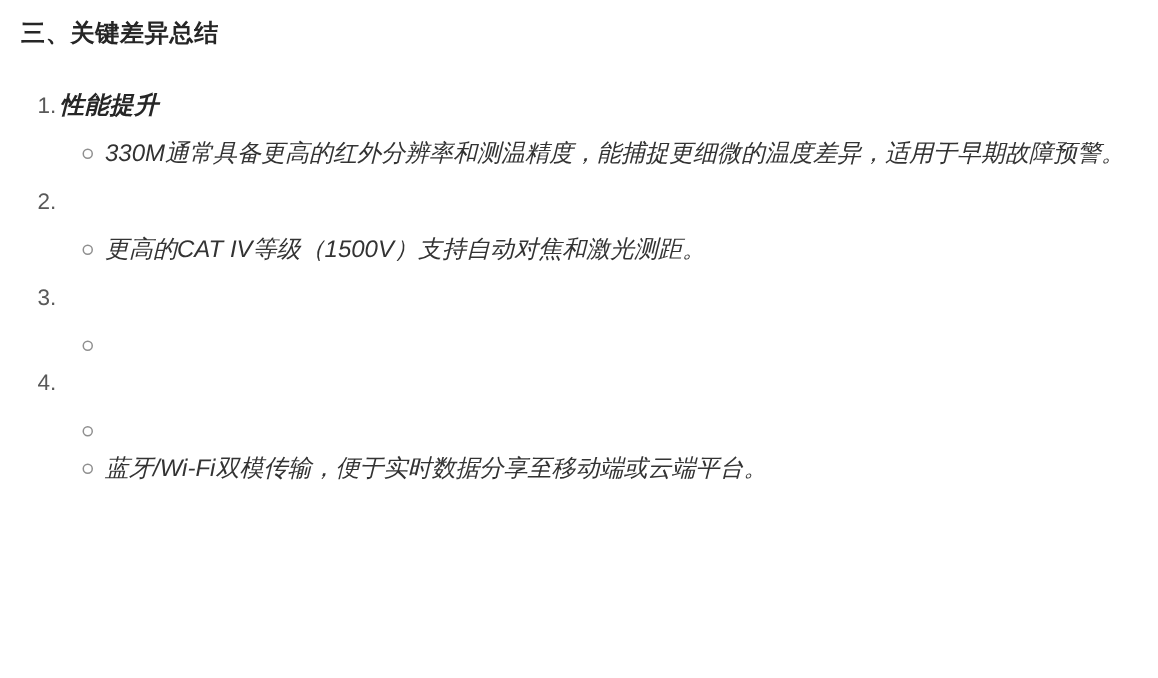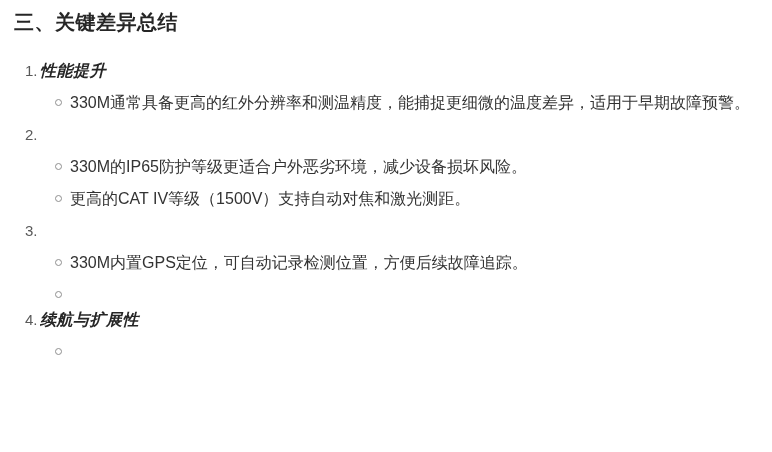--- a/index.html
+++ b/index.html
@@ -16,21 +16,21 @@
   .doc {
     box-sizing: border-box;
     width: 772px;
     height: 452px;
     padding: 12px 4px 0 13px;
     color: #333333;
     font-size: 16px;
   }
   .doc-title {
     margin: 0 0 27px 1px;
-    font-size: 20px;
+    font-size: 16px;
     line-height: 21px;
     font-weight: 700;
     color: #262626;
     letter-spacing: 0.5px;
   }
   .section-header {
     display: flex;
     align-items: flex-start;
     padding-left: 12px;
     line-height: 21px;
@@ -59,20 +59,21 @@
     flex: 0 0 auto;
     width: 5px;
     height: 5px;
     border: 1px solid #8f8f8f;
     border-radius: 50%;
     margin: 7px 8px 0 0;
     background: transparent;
   }
   .bullet-text {
     color: #333333;
+    font-style: italic;
   }
 </style>
 </head>
 <body>
 
 <div class="doc">
 
   <h2 class="doc-title">三、关键差异总结</h2>
 
   <div class="section">
@@ -85,44 +86,39 @@
       <span class="bullet-text">330M通常具备更高的红外分辨率和测温精度，能捕捉更细微的温度差异，适用于早期故障预警。</span>
     </div>
   </div>
 
   <div class="section">
     <div class="section-header">
       <span class="section-number">2.</span>
     </div>
     <div class="bullet-row">
       <span class="bullet-dot"></span>
-      <span class="bullet-text">330M的IP65防护等级更适合户外恶劣环境，减少设备损坏风险。</span>
-    </div>
-    <div class="bullet-row">
-      <span class="bullet-dot"></span>
       <span class="bullet-text">更高的CAT IV等级（1500V）支持自动对焦和激光测距。</span>
     </div>
   </div>
 
   <div class="section">
     <div class="section-header">
       <span class="section-number">3.</span>
     </div>
     <div class="bullet-row">
       <span class="bullet-dot"></span>
-      <span class="bullet-text">330M内置GPS定位，可自动记录检测位置，方便后续故障追踪。</span>
-    </div>
-    <div class="bullet-row">
-      <span class="bullet-dot"></span>
     </div>
   </div>
 
   <div class="section">
     <div class="section-header">
       <span class="section-number">4.</span>
-      <span class="section-heading">续航与扩展性</span>
     </div>
     <div class="bullet-row">
       <span class="bullet-dot"></span>
+    </div>
+    <div class="bullet-row">
+      <span class="bullet-dot"></span>
+      <span class="bullet-text">蓝牙/Wi-Fi双模传输，便于实时数据分享至移动端或云端平台。</span>
     </div>
   </div>
 
 </div>
 
 </body></html>

